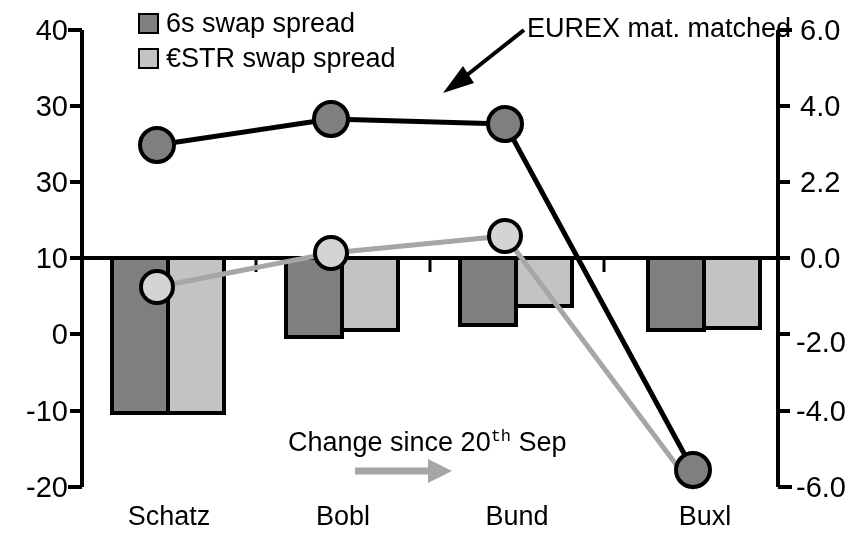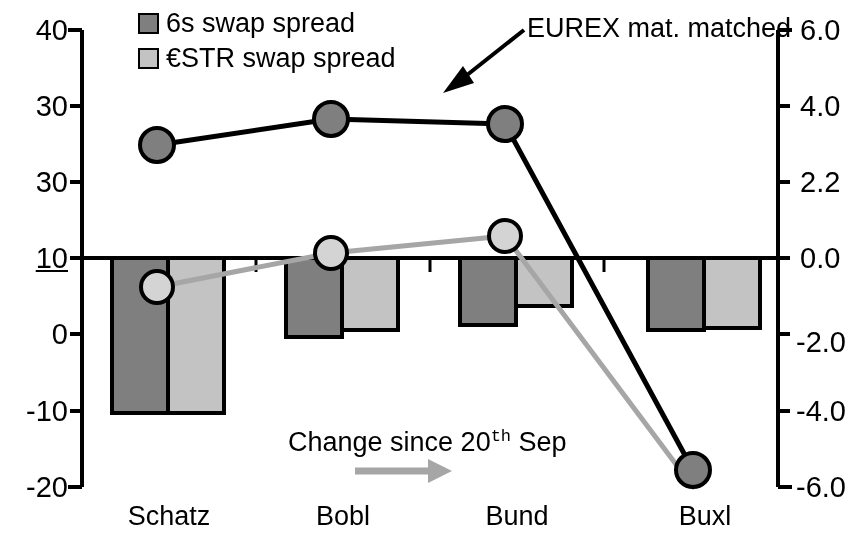--- a/index.html
+++ b/index.html
@@ -145,21 +145,21 @@
     <g>
       <path d="M 355 471 L 433 471" stroke="#a6a6a6" stroke-width="7" fill="none"></path>
       <path d="M 452 471 L 428 459 L 428 483 Z" fill="#a6a6a6"></path>
     </g>
 
   </svg>
 
   <div class="tick-label tick-left" style="left:0px; top:16px;  width:62px;">40</div>
   <div class="tick-label tick-left" style="left:0px; top:92px;  width:62px;">30</div>
   <div class="tick-label tick-left" style="left:0px; top:168px; width:62px;">30</div>
-  <div class="tick-label tick-left" style="left:0px; top:244px; width:62px;text-decoration:underline;">10</div>
+  <div class="tick-label tick-left" style="left:0px; top:244px; width:62px;">10</div>
   <div class="tick-label tick-left" style="left:0px; top:320px; width:62px;">0</div>
   <div class="tick-label tick-left" style="left:0px; top:397px; width:62px;">-10</div>
   <div class="tick-label tick-left" style="left:0px; top:473px; width:62px;">-20</div>
 
   <div class="tick-label tick-right" style="left:800px; top:16px;">6.0</div>
   <div class="tick-label tick-right" style="left:800px; top:92px;">4.0</div>
   <div class="tick-label tick-right" style="left:800px; top:168px;">2.2</div>
   <div class="tick-label tick-right" style="left:800px; top:244px;text-align:center;">0.0</div>
   <div class="tick-label tick-right" style="left:796px; top:328px;">-2.0</div>
   <div class="tick-label tick-right" style="left:796px; top:397px;">-4.0</div>

